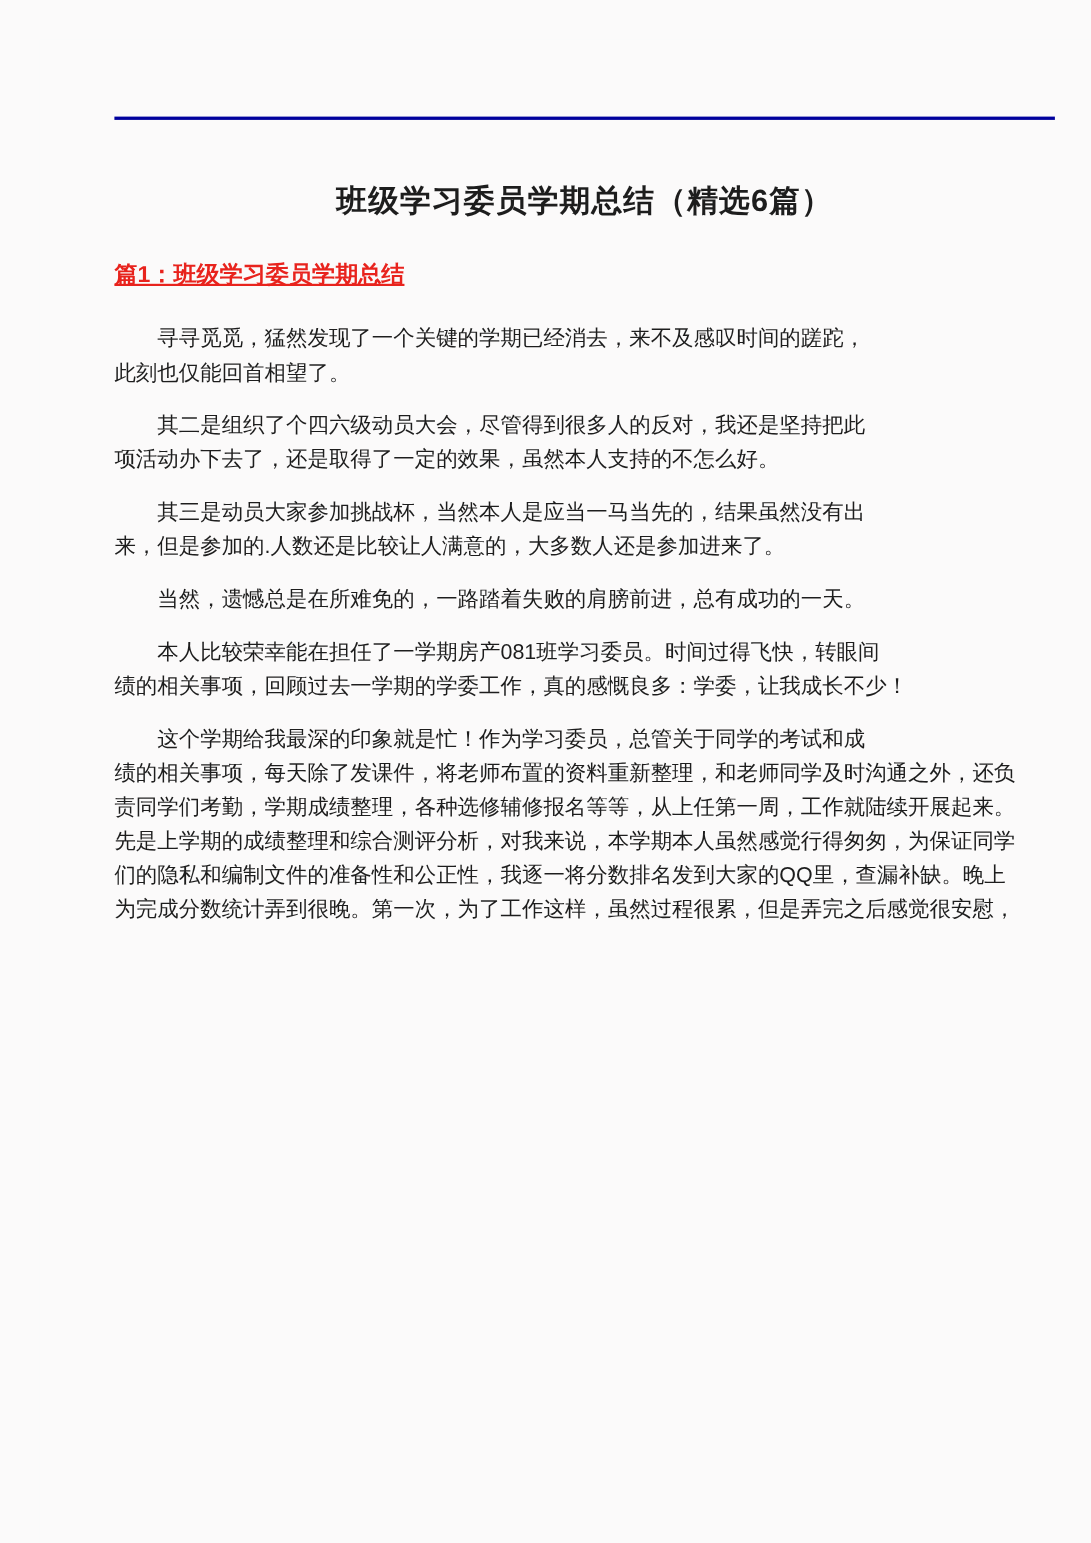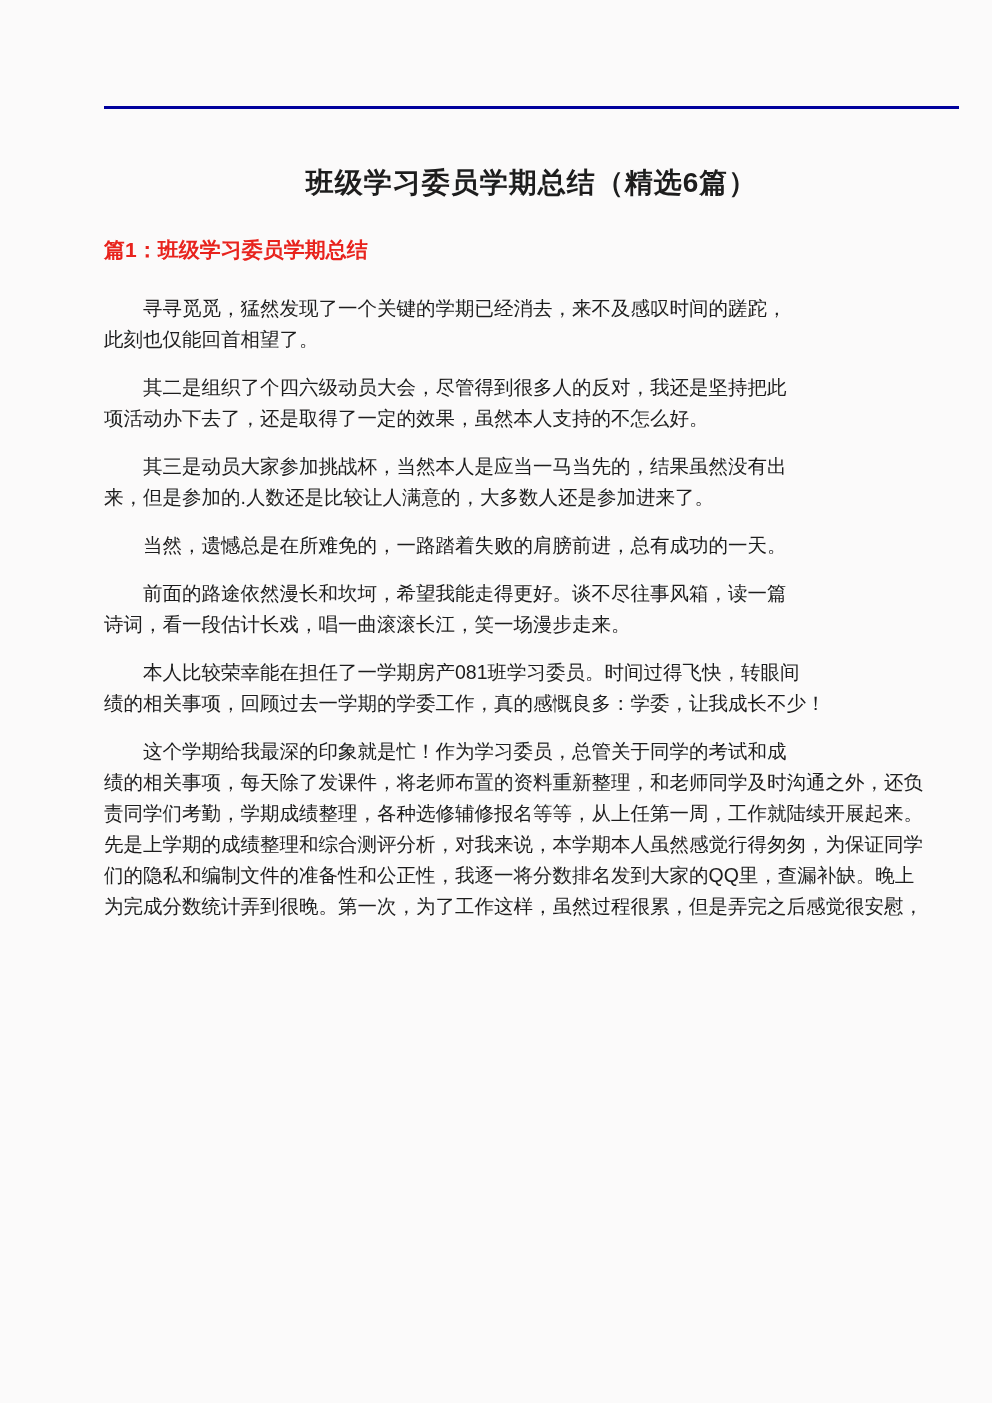--- a/index.html
+++ b/index.html
@@ -42,20 +42,21 @@
     margin: 0 69px 0 68px;
     color: var(--text-color, #1d1d1d);
   }
 
   .sec-heading {
     margin: 34px 0 28px;
     font-size: 21px;
     line-height: 30px;
     font-weight: bold;
     color: var(--heading-color, #e8231d);
+    text-decoration: underline;
   }
 
   .para {
     margin: 0 0 17px;
     font-size: 19.5px;
     line-height: 31px;
     color: var(--text-color, #1d1d1d);
     white-space: pre-line;        
     text-indent: 39px;            
     overflow-wrap: break-word;
@@ -91,22 +92,20 @@
 
     <h2 class="sec-heading">篇1：班级学习委员学期总结</h2>
 
     <p class="para">寻寻觅觅，猛然发现了一个关键的学期已经消去，来不及感叹时间的蹉跎，
 此刻也仅能回首相望了。</p>
     <p class="para">其二是组织了个四六级动员大会，尽管得到很多人的反对，我还是坚持把此
 项活动办下去了，还是取得了一定的效果，虽然本人支持的不怎么好。</p>
     <p class="para">其三是动员大家参加挑战杯，当然本人是应当一马当先的，结果虽然没有出
 来，但是参加的.人数还是比较让人满意的，大多数人还是参加进来了。</p>
     <p class="para">当然，遗憾总是在所难免的，一路踏着失败的肩膀前进，总有成功的一天。</p>
-    <p class="para">前面的路途依然漫长和坎坷，希望我能走得更好。谈不尽往事风箱，读一篇
-诗词，看一段估计长戏，唱一曲滚滚长江，笑一场漫步走来。</p>
 
 
     <p class="para">本人比较荣幸能在担任了一学期房产081班学习委员。时间过得飞快，转眼间
 绩的相关事项，回顾过去一学期的学委工作，真的感慨良多：学委，让我成长不少！</p>
     <p class="para">这个学期给我最深的印象就是忙！作为学习委员，总管关于同学的考试和成
 绩的相关事项，每天除了发课件，将老师布置的资料重新整理，和老师同学及时沟通之外，还负
 责同学们考勤，学期成绩整理，各种选修辅修报名等等，从上任第一周，工作就陆续开展起来。
 先是上学期的成绩整理和综合测评分析，对我来说，本学期本人虽然感觉行得匆匆，为保证同学
 们的隐私和编制文件的准备性和公正性，我逐一将分数排名发到大家的QQ里，查漏补缺。晚上
 为完成分数统计弄到很晚。第一次，为了工作这样，虽然过程很累，但是弄完之后感觉很安慰，</p>

